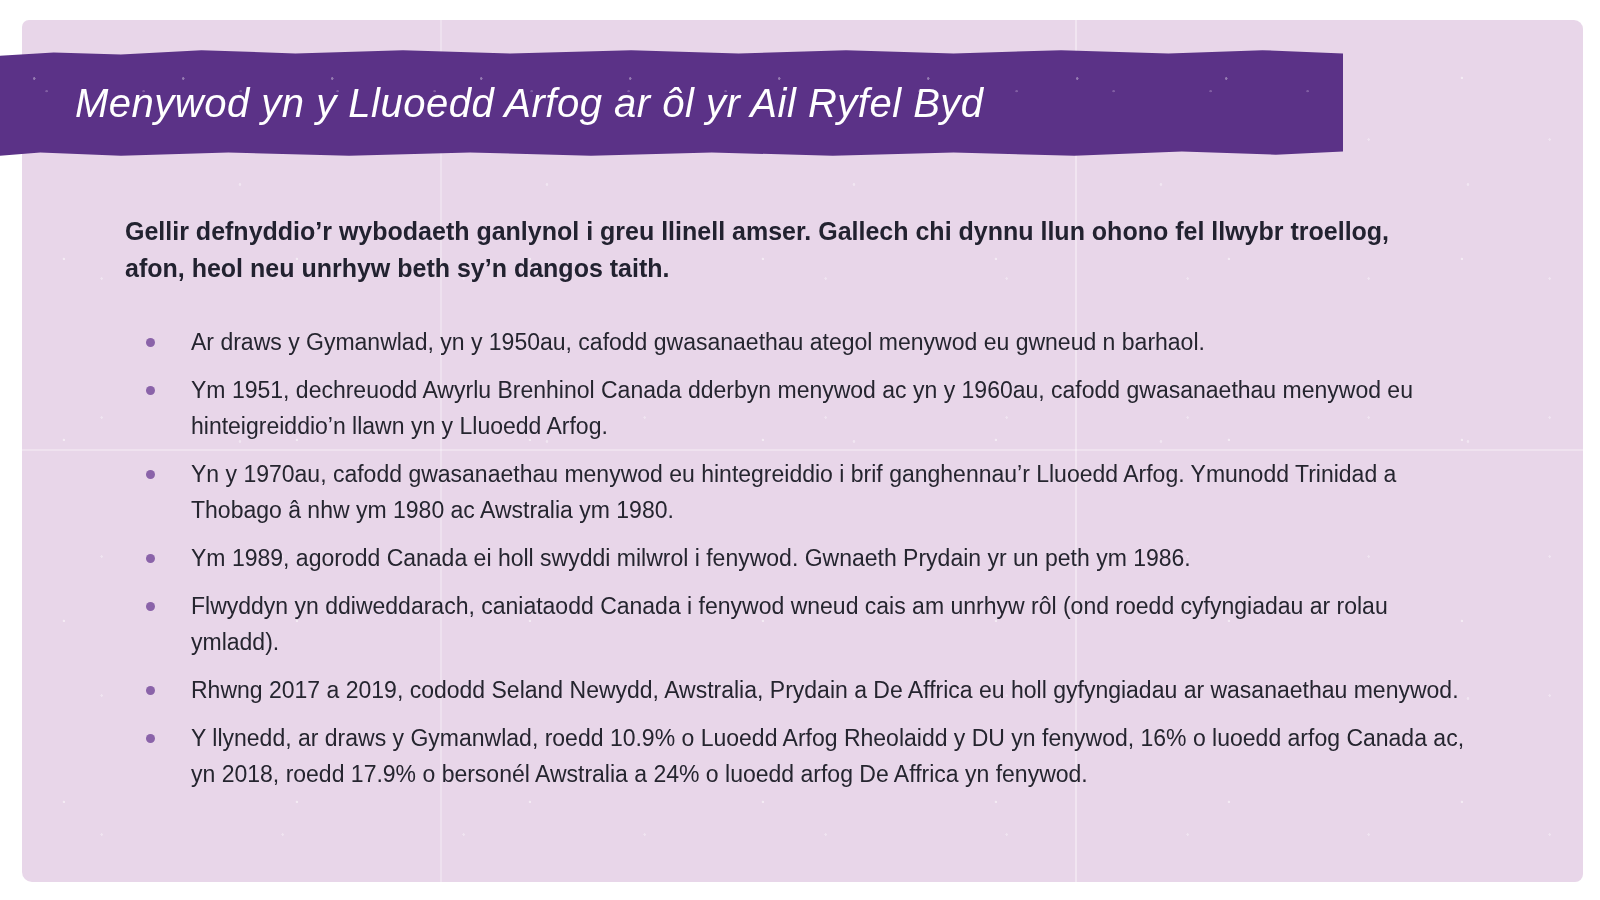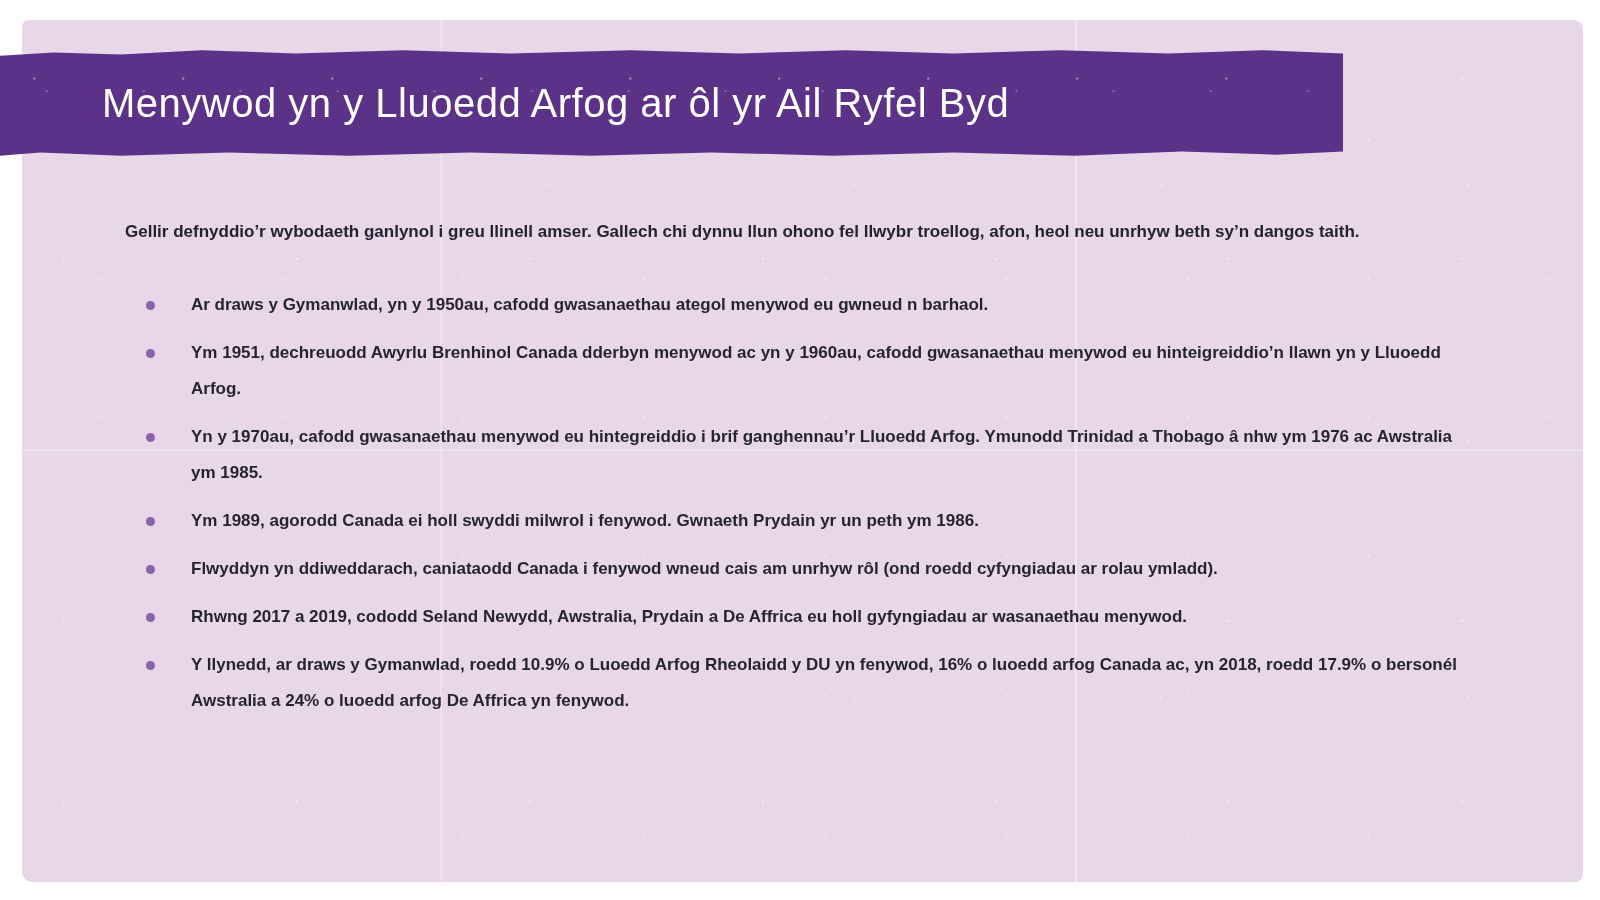--- a/index.html
+++ b/index.html
@@ -57,52 +57,52 @@
       0% 7%, 4% 4%, 9% 6%, 15% 2%, 22% 5%, 30% 2%, 38% 5%, 47% 2%, 55% 5%,
       63% 2%, 71% 5%, 79% 2%, 87% 5%, 94% 2%, 100% 5%,
       100% 94%, 95% 97%, 88% 94%, 80% 98%, 71% 95%, 62% 98%, 53% 95%,
       44% 98%, 35% 95%, 26% 98%, 17% 95%, 9% 98%, 3% 95%, 0% 98%);
   }
   .banner-title {
     color: #ffffff;
     font-size: 40px;
     font-weight: 400;
     letter-spacing: 0.5px;
-    padding-left: 102px;
+    padding-left: 75px;
     white-space: nowrap;
+    font-style: italic;
   }
   .content {
     position: absolute;
     left: 125px;
     top: 213px;
     width: 1340px;
   }
   .intro {
-    font-size: 17px;
+    font-size: 25px;
     font-weight: bold;
     line-height: 37px;
     color: #222230;
     max-width: 1315px;
     margin: 0;
   }
   ul.bullet-list {
     list-style: none;
     margin: 37px 0 0 0;
     padding: 0;
     max-width: 1340px;
   }
   li.bullet-item {
     position: relative;
     padding-left: 66px;
-    font-size: 17px;
+    font-size: 23px;
     line-height: 36px;
     color: #25252f;
     margin-bottom: 12px;
     max-width: 1330px;
-    font-weight: bold;
   }
   li.bullet-item .dot {
     position: absolute;
     left: 21px;
     top: 14px;
     width: 9px;
     height: 9px;
     border-radius: 50%;
     background: #8a63a9;
   }
@@ -130,21 +130,21 @@
       <li class="bullet-item">
         <span class="dot"></span>
         <span>Ar draws y Gymanwlad, yn y 1950au, cafodd gwasanaethau ategol menywod eu gwneud n barhaol.</span>
       </li>
       <li class="bullet-item">
         <span class="dot"></span>
         <span>Ym 1951, dechreuodd Awyrlu Brenhinol Canada dderbyn menywod ac yn y 1960au, cafodd gwasanaethau menywod eu hinteigreiddio’n llawn yn y Lluoedd Arfog.</span>
       </li>
       <li class="bullet-item">
         <span class="dot"></span>
-        <span>Yn y 1970au, cafodd gwasanaethau menywod eu hintegreiddio i brif ganghennau’r Lluoedd Arfog. Ymunodd Trinidad a Thobago â nhw ym 1976 ac Awstralia ym 1985.</span>
+        <span>Yn y 1970au, cafodd gwasanaethau menywod eu hintegreiddio i brif ganghennau’r Lluoedd Arfog. Ymunodd Trinidad a Thobago â nhw ym 1980 ac Awstralia ym 1980.</span>
       </li>
       <li class="bullet-item">
         <span class="dot"></span>
         <span>Ym 1989, agorodd Canada ei holl swyddi milwrol i fenywod. Gwnaeth Prydain yr un peth ym 1986.</span>
       </li>
       <li class="bullet-item">
         <span class="dot"></span>
         <span>Flwyddyn yn ddiweddarach, caniataodd Canada i fenywod wneud cais am unrhyw rôl (ond roedd cyfyngiadau ar rolau ymladd).</span>
       </li>
       <li class="bullet-item">

